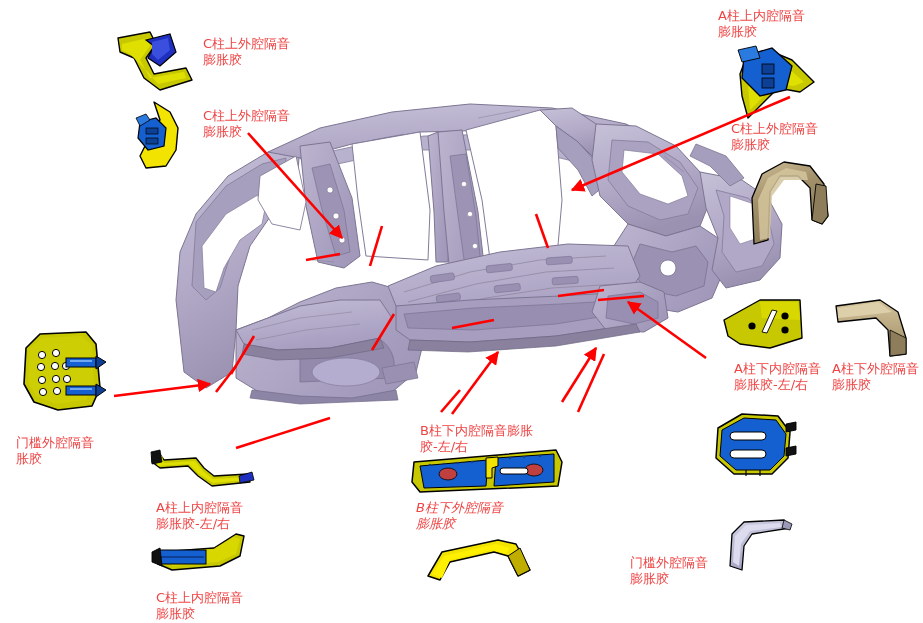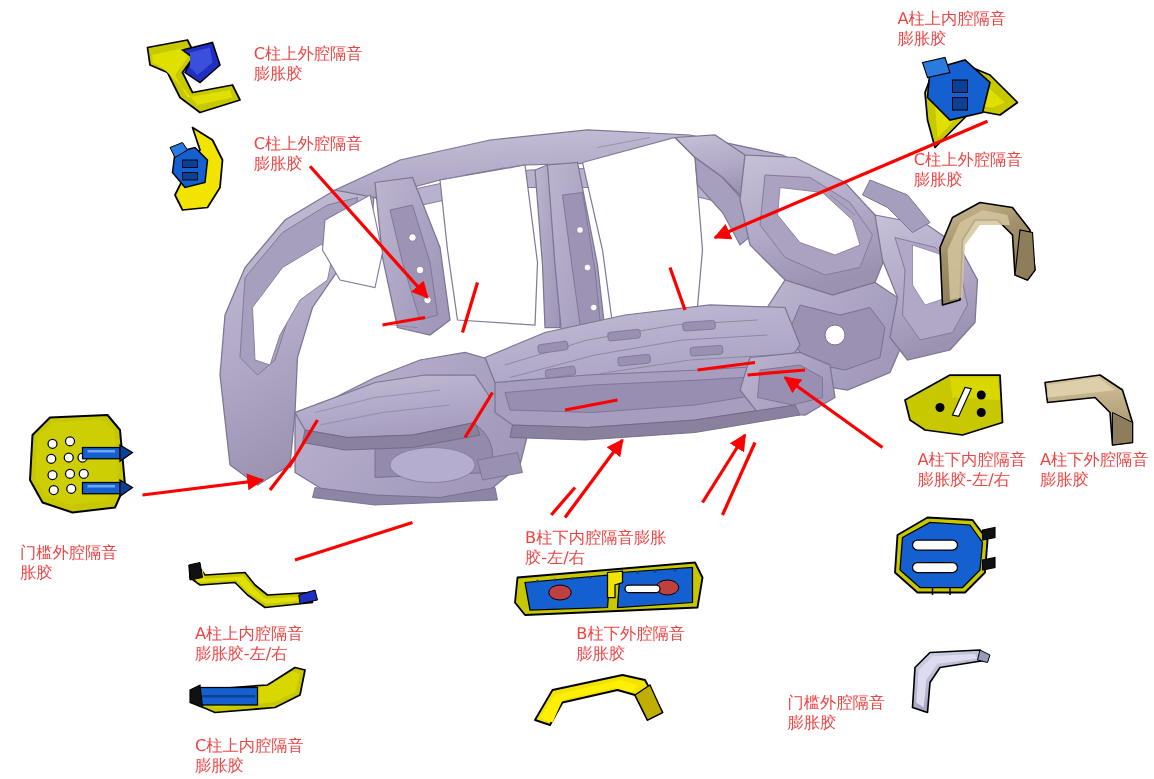--- a/index.html
+++ b/index.html
@@ -343,18 +343,18 @@
   <div class="lbl" style="left:832px;top:361px;">A柱下外腔隔音
 膨胀胶</div>
   <div class="lbl" style="left:16px;top:435px;">门槛外腔隔音
 胀胶</div>
   <div class="lbl" style="left:156px;top:500px;">A柱上内腔隔音
 膨胀胶-左/右</div>
   <div class="lbl" style="left:156px;top:590px;">C柱上内腔隔音
 膨胀胶</div>
   <div class="lbl" style="left:420px;top:423px;">B柱下内腔隔音膨胀
 胶-左/右</div>
-  <div class="lbl" style="left:461px;top:500px;">B柱下外腔隔音
+  <div class="lbl" style="left:416px;top:500px;font-style:italic;">B柱下外腔隔音
 膨胀胶</div>
   <div class="lbl" style="left:630px;top:555px;">门槛外腔隔音
 膨胀胶</div>
 
 </div>
 
 </body></html>

